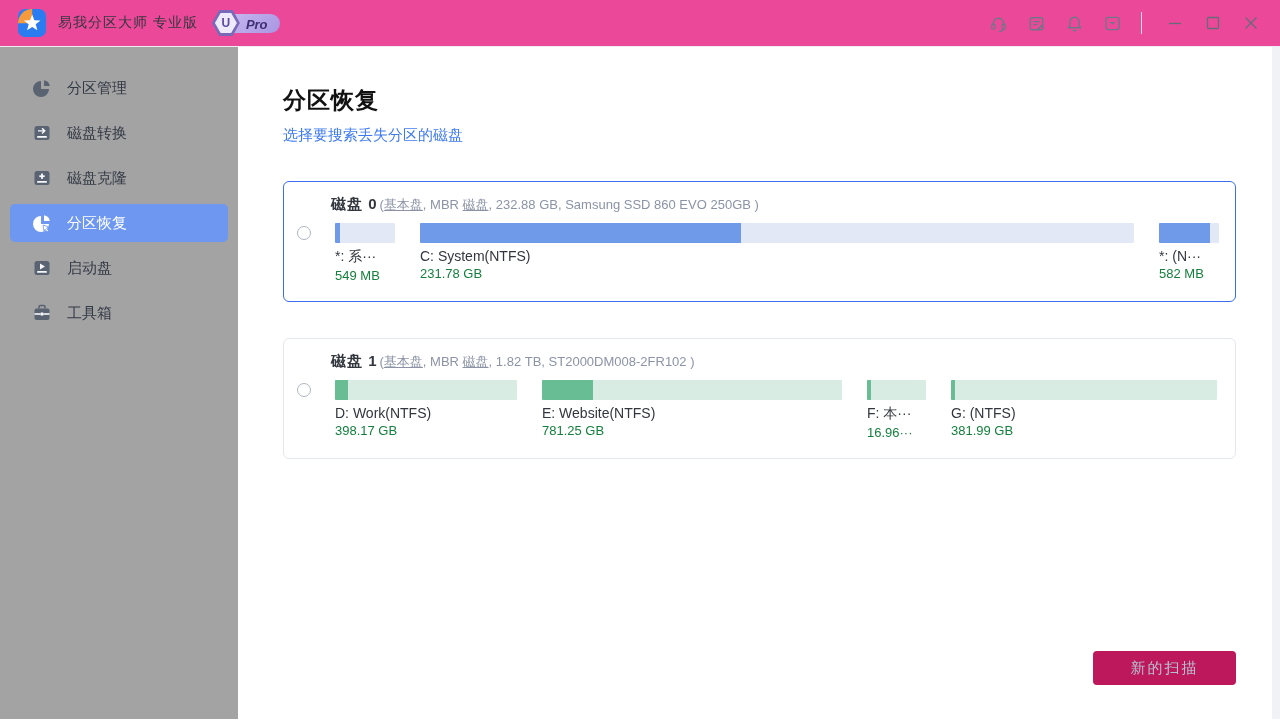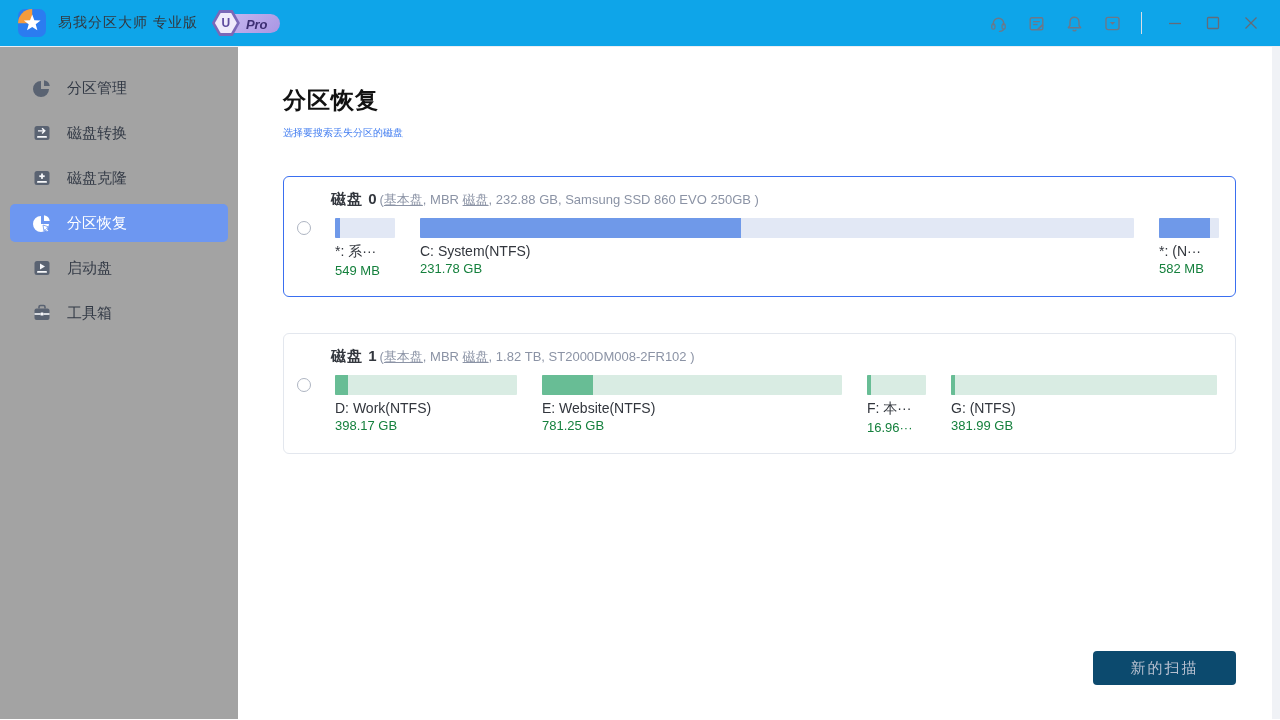--- a/index.html
+++ b/index.html
@@ -5,21 +5,21 @@
   * { margin:0; padding:0; box-sizing:border-box; }
   html,body { width:1280px; height:720px; overflow:hidden; }
   body {
     font-family:"Liberation Sans","DejaVu Sans",sans-serif;
     background:#fff; color:#333; position:relative;
   }
   .mono { font-family:Liberation Sans, sans-serif; }
 
   
   .titlebar {
-    height:47px; background:#0ea5e9; border-bottom:1px solid #eceef3;
+    height:47px; background:#ec4899; border-bottom:1px solid #eceef3;
     display:flex; align-items:center; padding:0 14px; position:relative; z-index:5;
   }
   .app-logo { width:28px; height:28px; margin-left:4px; flex:0 0 auto; }
   .app-title { margin-left:12px; font-size:14px; color:#33383f; letter-spacing:1px; }
   .pro-badge { display:flex; align-items:center; margin-left:14px; position:relative; }
   .badge-hex {
     width:28px; height:26px; position:relative; z-index:2;
     clip-path:polygon(26% 0,74% 0,100% 50%,74% 100%,26% 100%,0 50%);
     background:#7a68b8; display:flex; align-items:center; justify-content:center;
   }
@@ -51,21 +51,21 @@
     height:38px; margin:0 10px 7px 10px; border-radius:5px;
     display:flex; align-items:center; padding-left:22px;
     font-size:15px; color:#333a46; cursor:pointer;
   }
   .side-item .icon { width:20px; height:20px; margin-right:15px; flex:0 0 auto; }
   .side-item .icon svg { display:block; }
   .side-item.active { background:#6d97f1; color:#fff; }
 
   .main { flex:1 1 auto; background:#fff; position:relative; padding:38px 44px 0 45px; }
   .page-title { font-size:23px; font-weight:bold; color:#111; letter-spacing:1px; }
-  .page-subtitle { margin-top:10px; font-size:10px; color:#3f7bf0; cursor:pointer; }
+  .page-subtitle { margin-top:10px; font-size:15px; color:#3f7bf0; cursor:pointer; }
 
   
   .disk-card {
     border:1px solid #e3e7ee; border-radius:6px; margin-top:36px;
     padding:13px 16px 18px 0; position:relative; cursor:pointer;
   }
   .disk-card.selected { border-color:#3a6ff0; }
   .disk-card:first-of-type { margin-top:32px; }
   .disk-header { padding-left:47px; display:flex; align-items:baseline; white-space:nowrap; }
   .disk-name { font-size:15px; font-weight:bold; color:#33373e; letter-spacing:1px; }
@@ -85,21 +85,21 @@
   .disk-card.blue  .fill { background:#6f99e9; }
   .disk-card.green .bar  { background:#d9ece3; }
   .disk-card.green .fill { background:#68bd95; }
   .p-name { margin-top:5px; font-size:14px; color:#32363d; white-space:nowrap; }
   .p-size { margin-top:2px; font-size:13px; color:#15803d; white-space:nowrap; }
 
   
   .scan-button {
     position:absolute; right:44px; bottom:34px;
     width:143px; height:34px; border:none; border-radius:4px;
-    background:#0c4a6e; color:#b6bfcf; font-size:15px; letter-spacing:2px;
+    background:#be185d; color:#b6bfcf; font-size:15px; letter-spacing:2px;
     font-family:inherit; cursor:default;
   }
   .scroll-strip {
     position:absolute; right:0; top:0; width:8px; height:100%;
     background:#f0f2f6;
   }
 </style>
 </head>
 <body>
 

